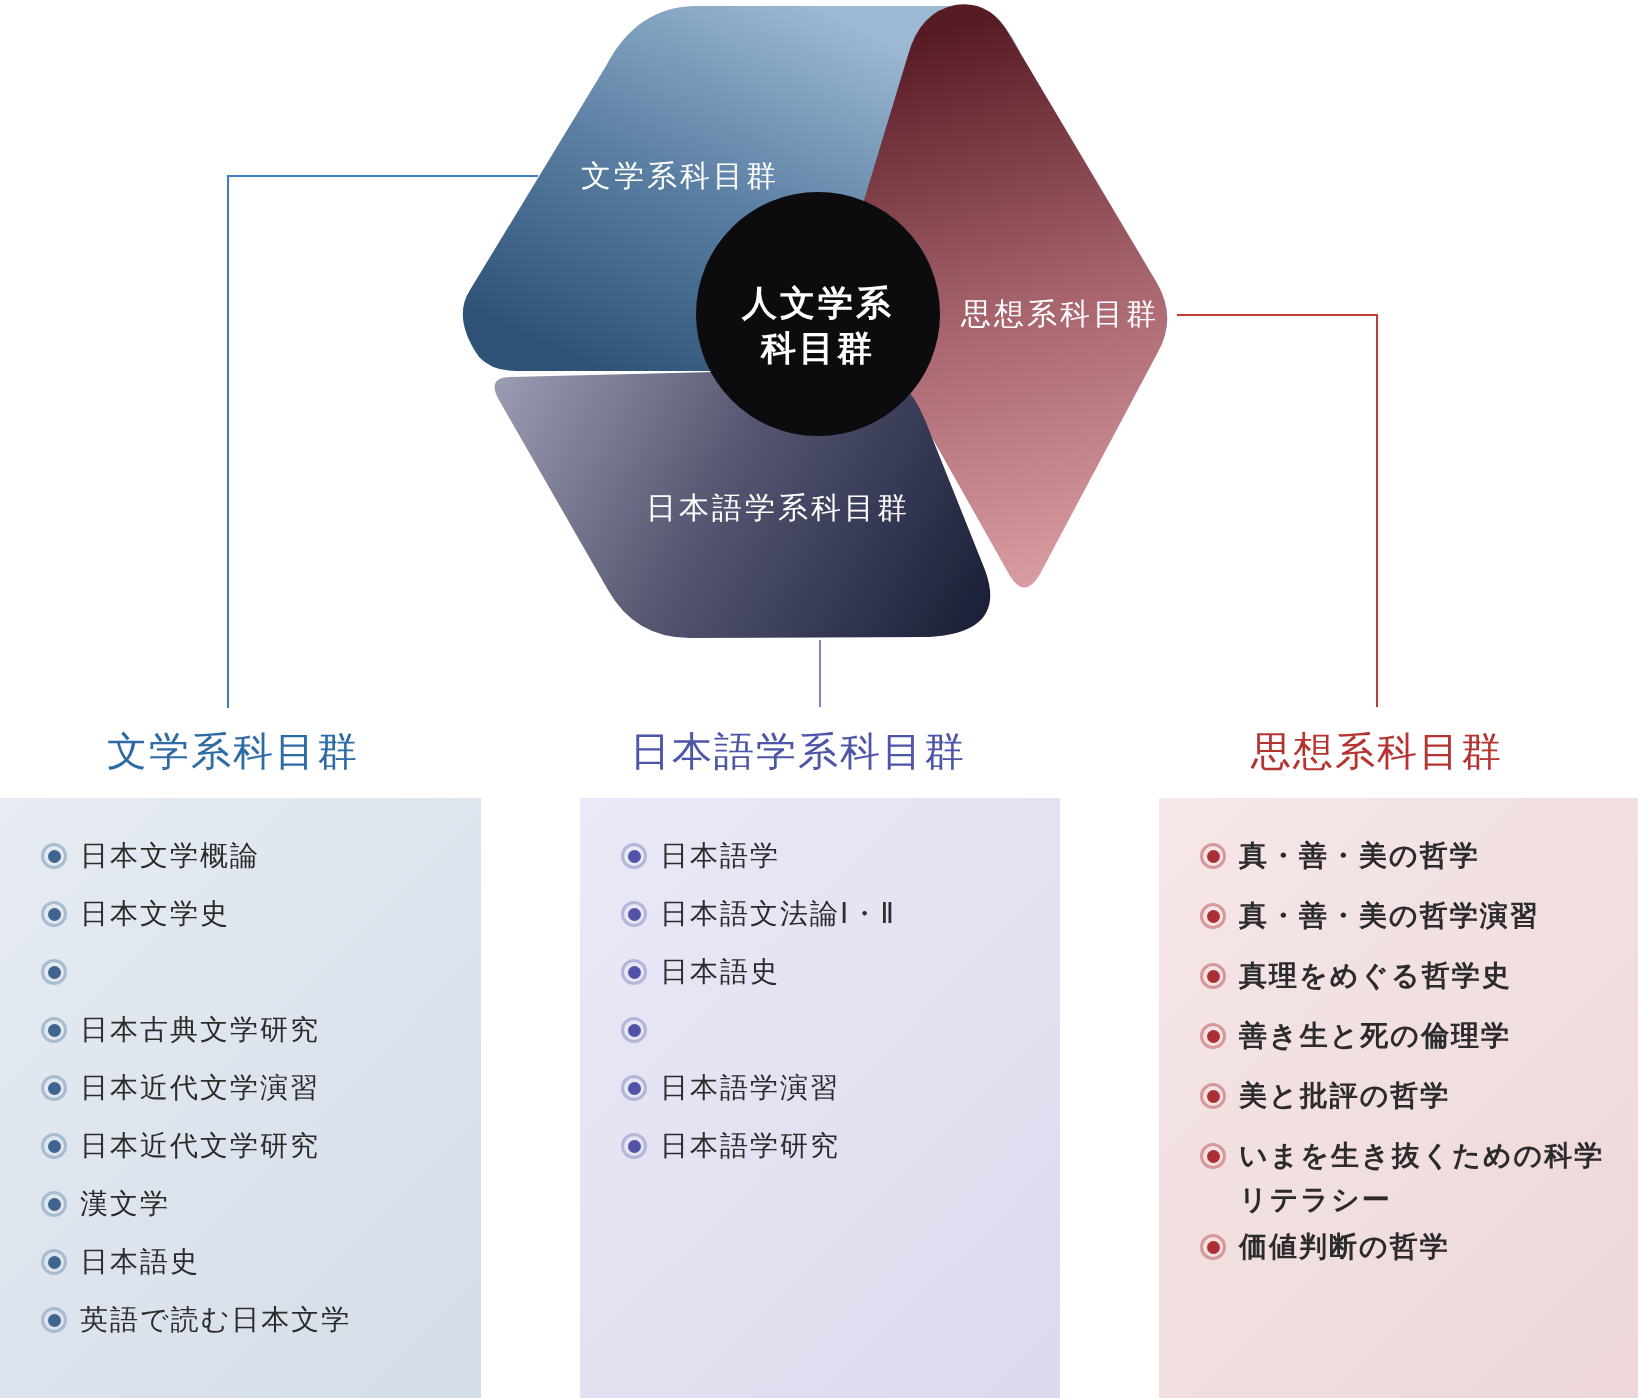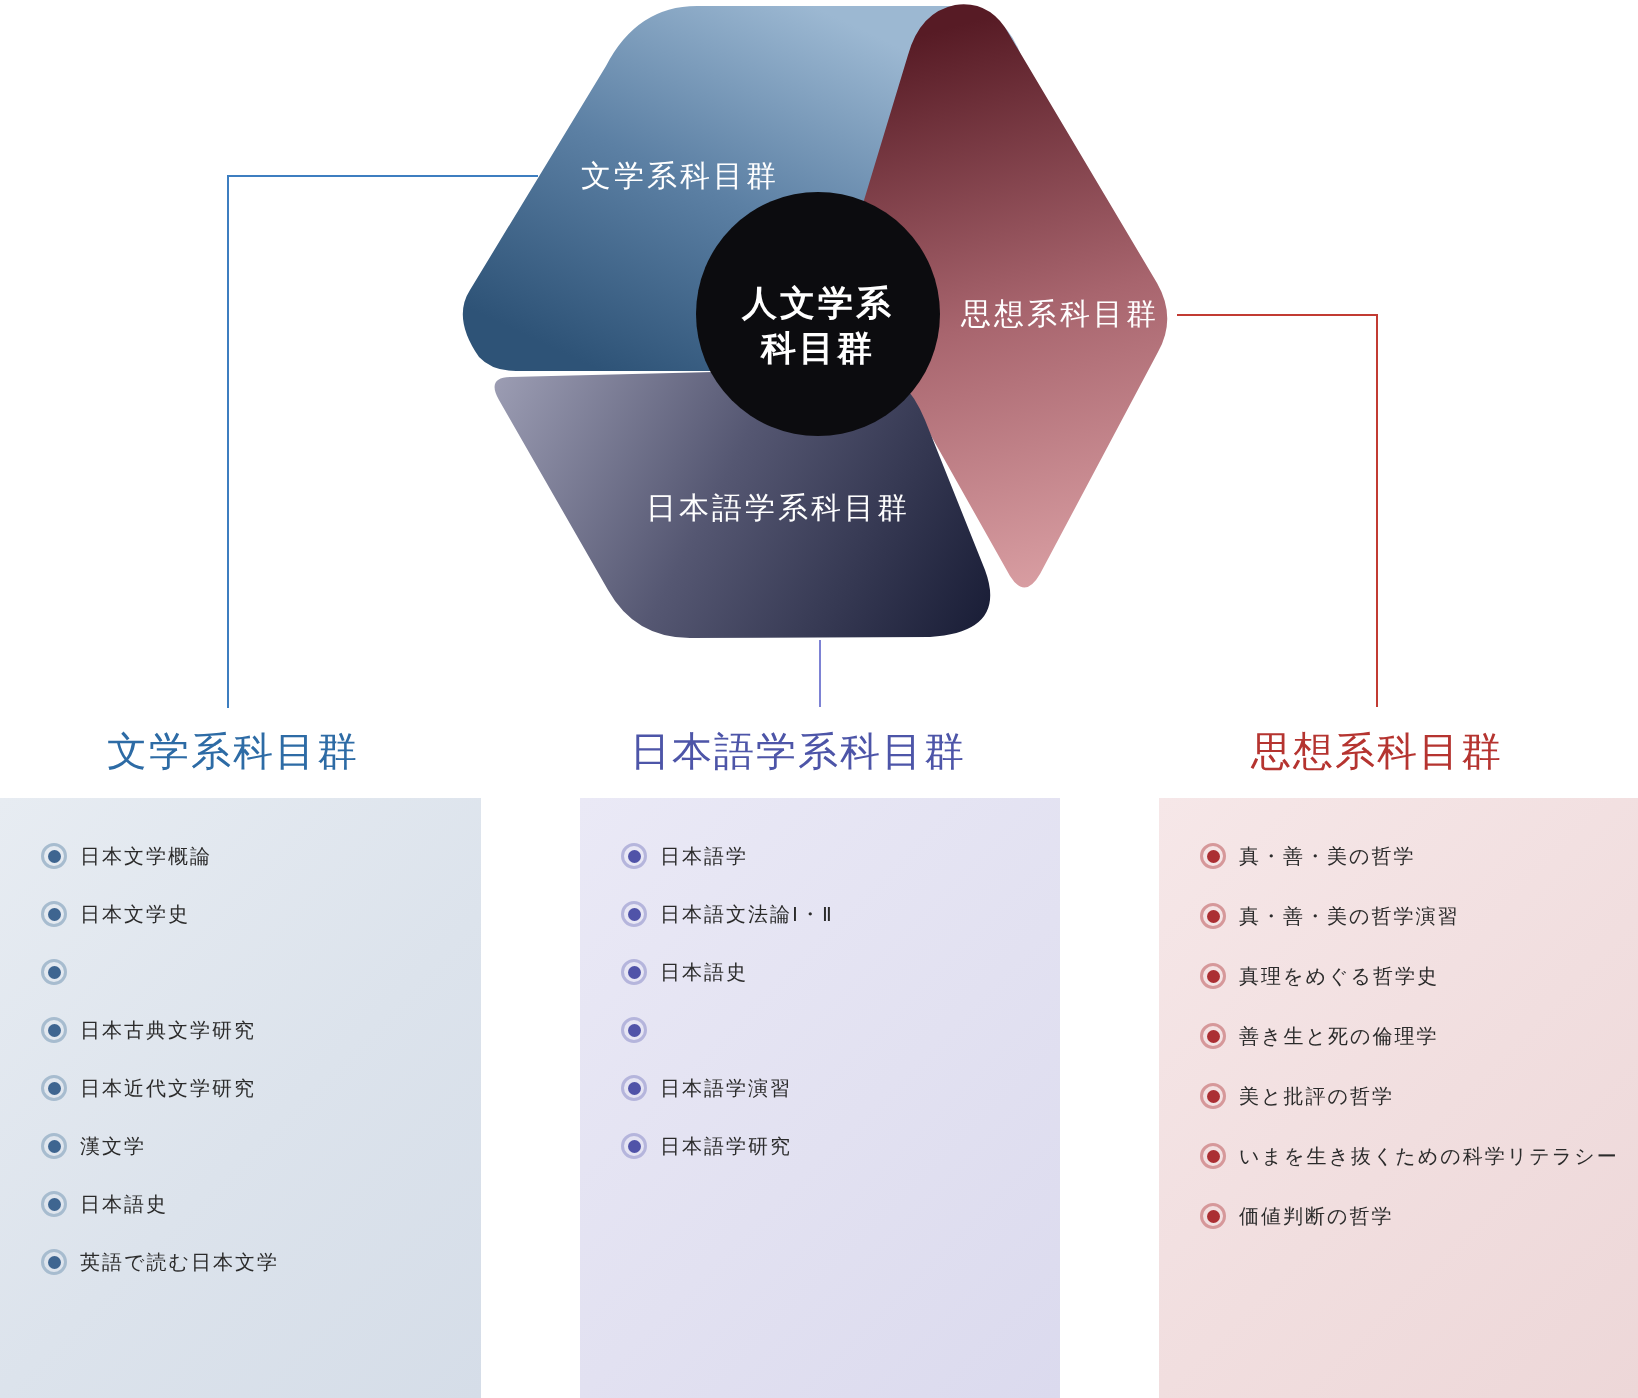--- a/index.html
+++ b/index.html
@@ -23,30 +23,30 @@
   }
   .col-lit .ghead{left:233px;color:#2d6ba5;}
   .col-jp  .ghead{left:218px;color:#4d55a8;}
   .col-th  .ghead{left:218px;color:#b53430;}
   .panel{position:absolute;top:798px;bottom:0;left:0;right:0;}
   .col-lit .panel{background:linear-gradient(135deg,#e7ecf2 0%,#dce3ec 55%,#d5dde8 100%);}
   .col-jp  .panel{background:linear-gradient(135deg,#eae9f6 0%,#e2e1f1 55%,#dbdaee 100%);}
   .col-th  .panel{background:linear-gradient(135deg,#f6e7e8 0%,#f1dedf 55%,#edd7d8 100%);}
   ul.items{margin:0;padding:36px 18px 0 41px;list-style:none;}
   li.item{display:flex;align-items:flex-start;min-height:57px;margin-bottom:1px;}
-  .col-th li.item{margin-bottom:3px;}
+  .col-th li.item{margin-bottom:3px;font-weight:bold;}
   .bullet{
     flex:0 0 26px;width:26px;height:26px;border-radius:50%;
     box-sizing:border-box;border:3px solid #a7bccf;position:relative;margin-top:9px;
   }
   .bullet::after{content:"";position:absolute;left:3.5px;top:3.5px;right:3.5px;bottom:3.5px;
     border-radius:50%;background:#3e6590;}
   .col-jp .bullet{border-color:#b5b5dc;} .col-jp .bullet::after{background:#5053a8;}
   .col-th .bullet{border-color:#d6989a;} .col-th .bullet::after{background:#ab2f33;}
-  .txt{padding-left:13px;font-size:20px;letter-spacing:2px;line-height:44px;color:#2b2b2b;}
+  .txt{padding-left:13px;font-size:28px;letter-spacing:2px;line-height:44px;color:#2b2b2b;}
 </style>
 </head>
 <body>
 
 <svg class="diagram-svg" width="1638" height="720" viewBox="0 0 1638 720">
   <defs>
     <linearGradient id="gradBlue" gradientUnits="userSpaceOnUse" x1="800" y1="0" x2="620" y2="380">
       <stop offset="0" stop-color="#9cb8d2"></stop>
       <stop offset="0.5" stop-color="#5c80a4"></stop>
       <stop offset="1" stop-color="#2e5377"></stop>
@@ -100,20 +100,24 @@
         </li>
         <li class="item">
           <span class="bullet"></span>
         </li>
         <li class="item">
           <span class="bullet"></span>
           <span class="txt">日本古典文学研究</span>
         </li>
         <li class="item">
           <span class="bullet"></span>
+          <span class="txt">日本近代文学演習</span>
+        </li>
+        <li class="item">
+          <span class="bullet"></span>
           <span class="txt">日本近代文学研究</span>
         </li>
         <li class="item">
           <span class="bullet"></span>
           <span class="txt">漢文学</span>
         </li>
         <li class="item">
           <span class="bullet"></span>
           <span class="txt">日本語史</span>
         </li>

